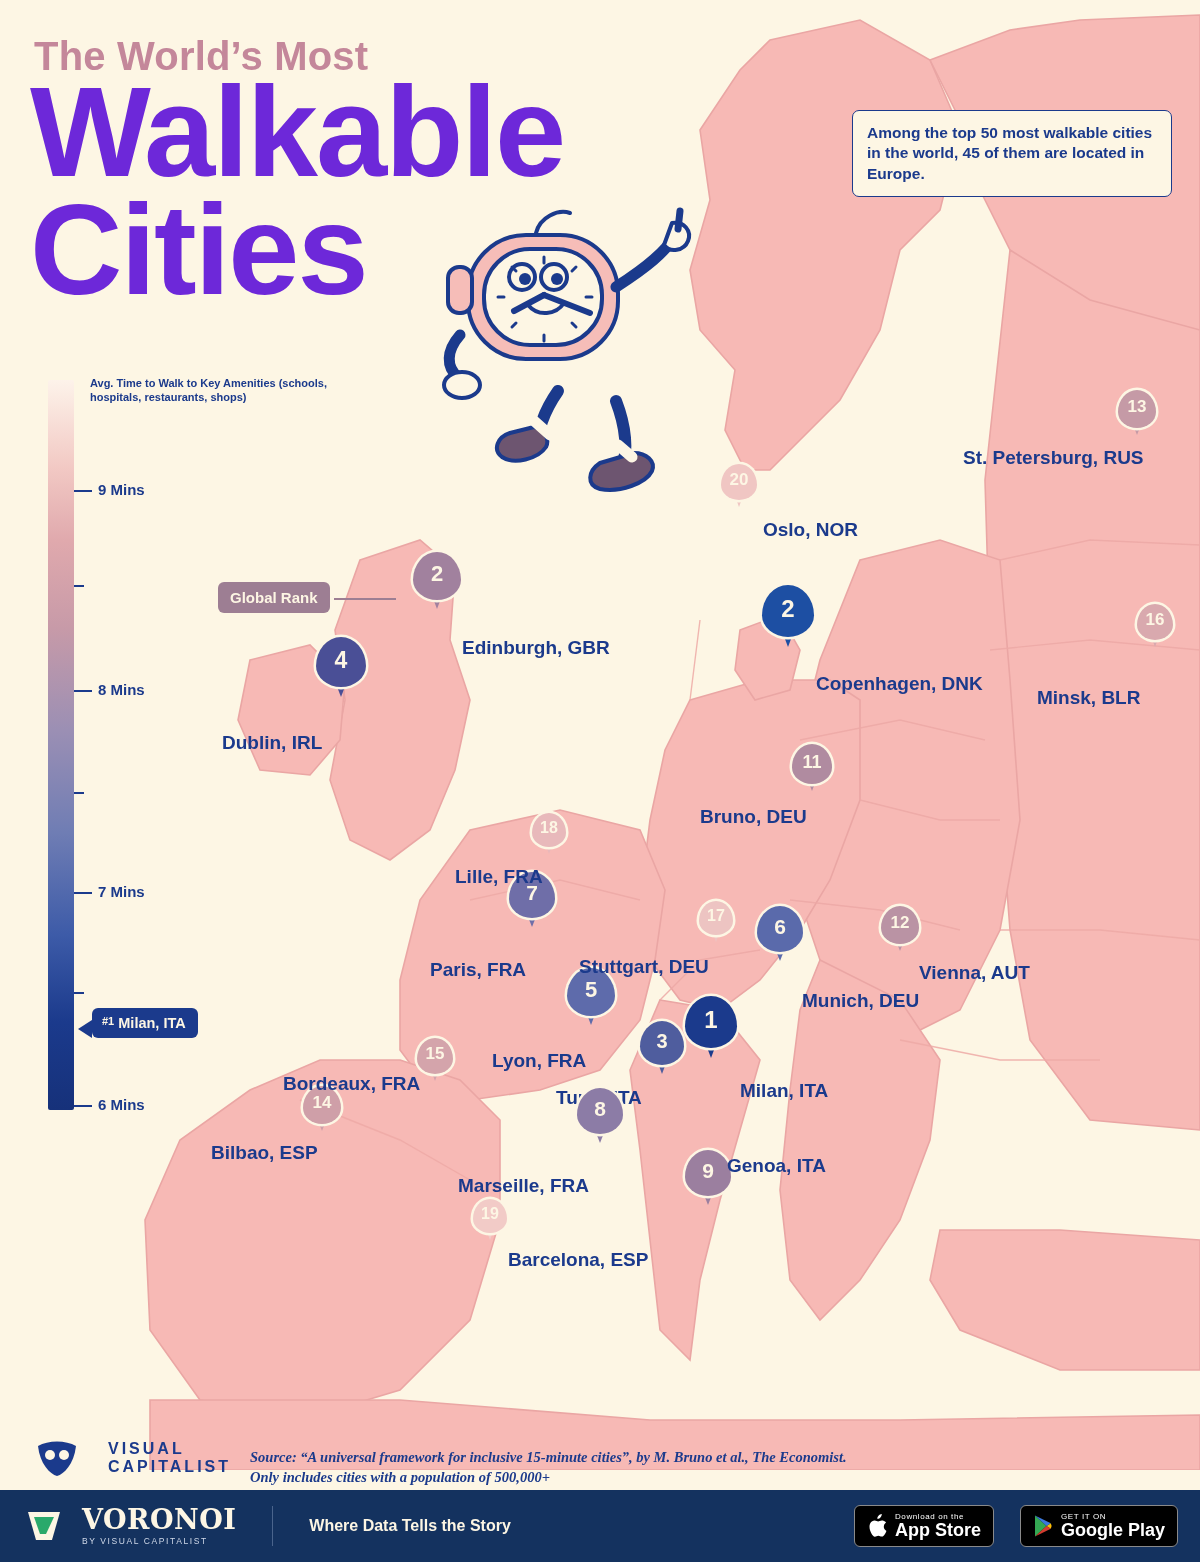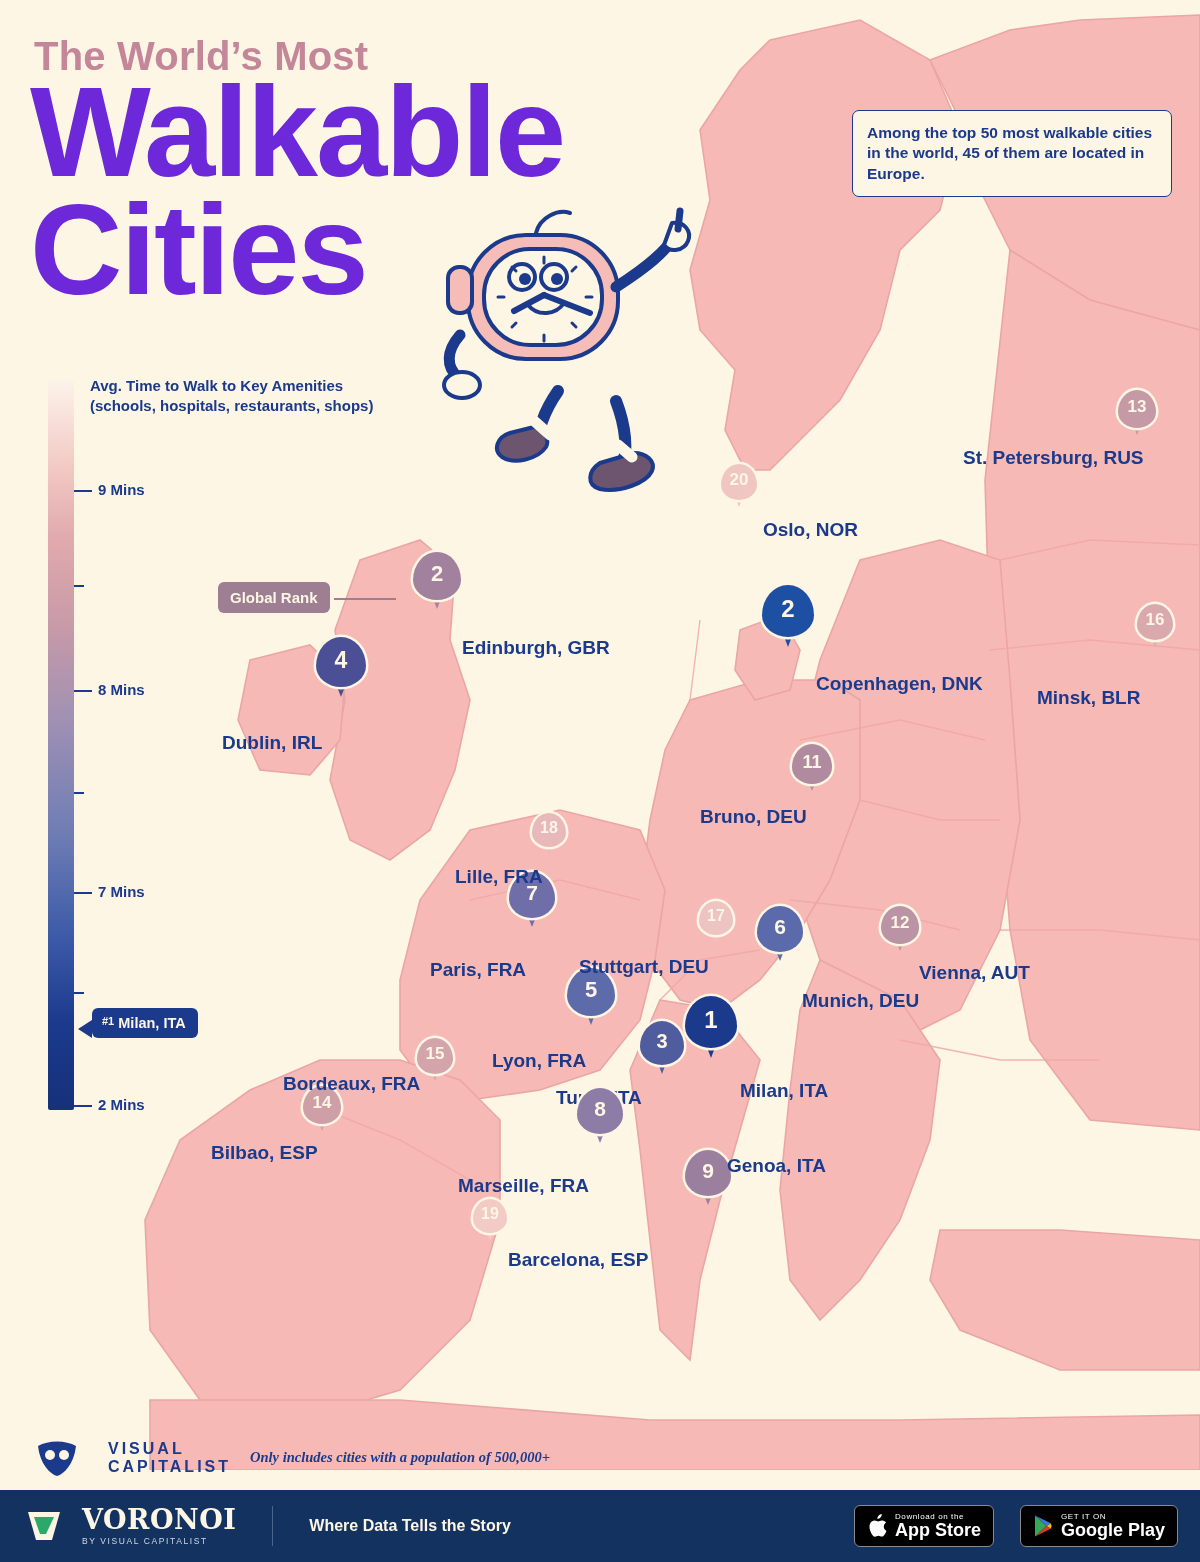--- a/index.html
+++ b/index.html
@@ -39,21 +39,21 @@
       #fdf3ea 0%,
       #f2c9c4 12%,
       #e0a9ad 22%,
       #c79aa8 34%,
       #9b8fb4 48%,
       #6f7db4 62%,
       #3d5ba8 76%,
       #1b3a8c 88%,
       #16317a 100%);
   }
-  #legend-title{position:absolute;left:42px;top:-4px;width:290px;font-size:15px;font-weight:bold;line-height:1.3;}
+  #legend-title{position:absolute;left:42px;top:-4px;width:290px;font-size:11px;font-weight:bold;line-height:1.3;}
   .tick{position:absolute;left:26px;width:18px;height:2px;background:#1b3a8c;}
   .tick-label{position:absolute;left:50px;font-size:15px;font-weight:bold;transform:translateY(-9px);}
   .tick-mini{position:absolute;left:26px;width:10px;height:2px;background:#1b3a8c;}
   #milan-chip{
     position:absolute;left:44px;top:628px;background:#1b3a8c;color:#fdf6e4;
     border-radius:6px;padding:7px 12px 7px 10px;font-size:14.5px;font-weight:bold;white-space:nowrap;
   }
   #milan-chip sup{font-size:11px;vertical-align:top;}
   #milan-arrow{position:absolute;left:30px;top:640px;width:0;height:0;
     border-top:9px solid transparent;border-bottom:9px solid transparent;border-right:14px solid #1b3a8c;}
@@ -234,21 +234,21 @@
   <div class="tick-label" style="top:310px">8 Mins</div>
 
   <div class="tick-mini" style="top:412px"></div>
 
   <div class="tick" style="top:512px"></div>
   <div class="tick-label" style="top:512px">7 Mins</div>
 
   <div class="tick-mini" style="top:612px"></div>
 
   <div class="tick" style="top:725px"></div>
-  <div class="tick-label" style="top:725px">2 Mins</div>
+  <div class="tick-label" style="top:725px">6 Mins</div>
 
   <div id="milan-arrow"></div>
   <div id="milan-chip">
     <sup>#1</sup>
     <span>Milan, ITA</span>
   </div>
 </div>
 
 <div id="global-rank-chip">
   <span>Global Rank</span>
@@ -404,20 +404,21 @@
     <circle cx="16" cy="17" r="5" fill="#fdf6e4"></circle>
     <circle cx="30" cy="17" r="5" fill="#fdf6e4"></circle>
   </svg>
   <div class="vctext">
     <div>VISUAL</div>
     <div>CAPITALIST</div>
   </div>
 </div>
 
 <div id="source">
+  <div>Source: “A universal framework for inclusive 15-minute cities”, by M. Bruno et al., The Economist.</div>
   <div>Only includes cities with a population of 500,000+</div>
 </div>
 
 <div id="footer">
   <div id="footer-inner">
     <svg width="44" height="40" viewBox="0 0 44 40">
       <path d="M6 6 L38 6 L30 34 L14 34 Z" fill="#fdf6e4"></path>
       <path d="M12 11 L32 11 L24 28 L18 28 Z" fill="#2aa96b"></path>
     </svg>
     <div>

